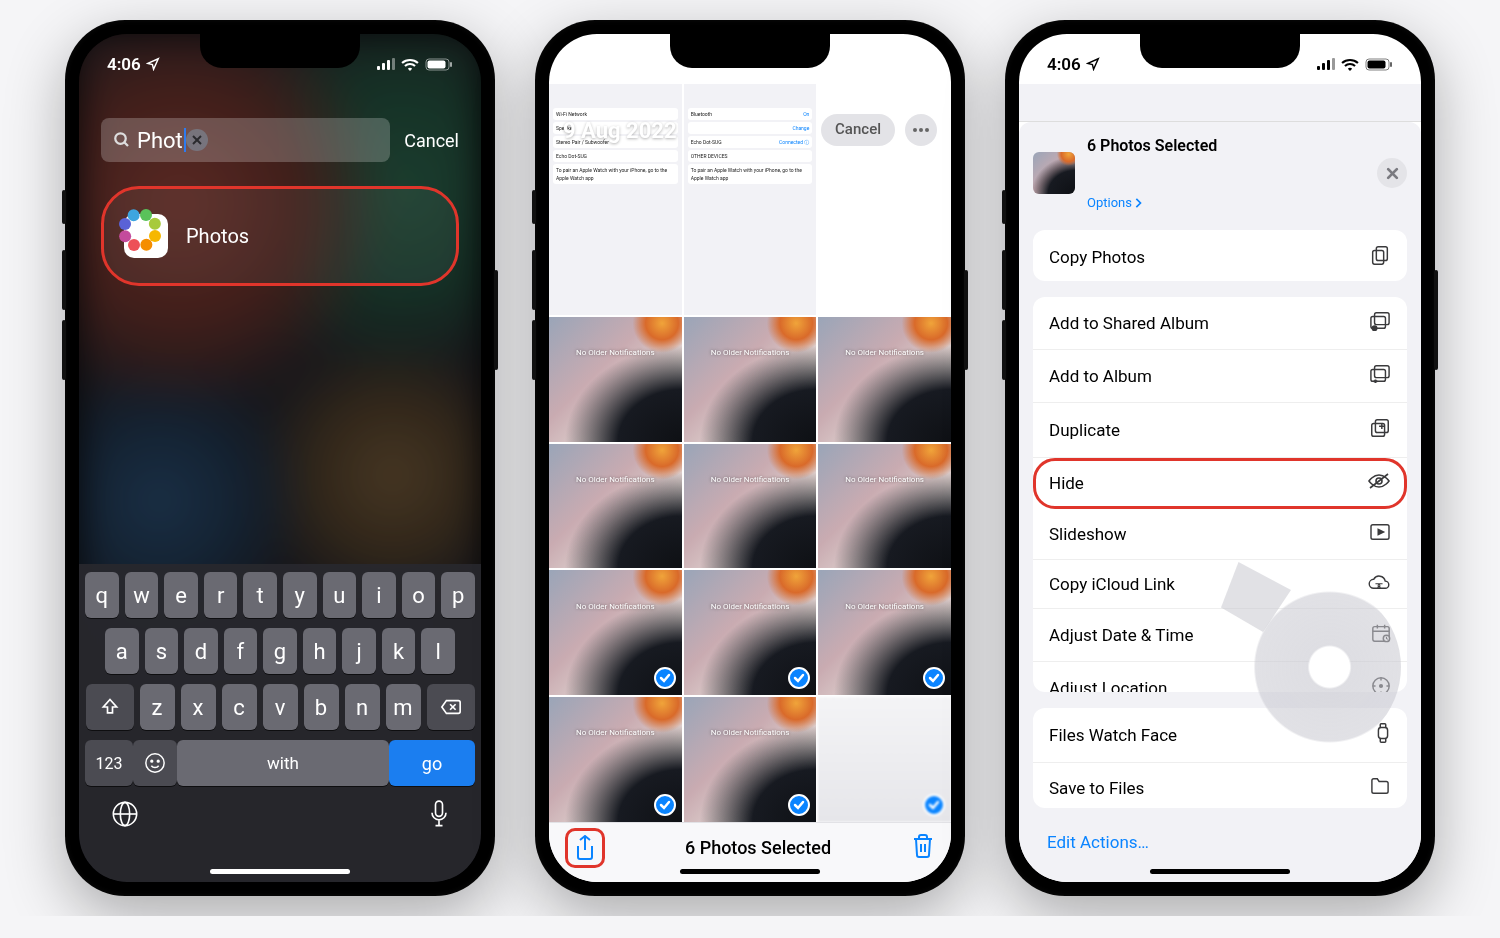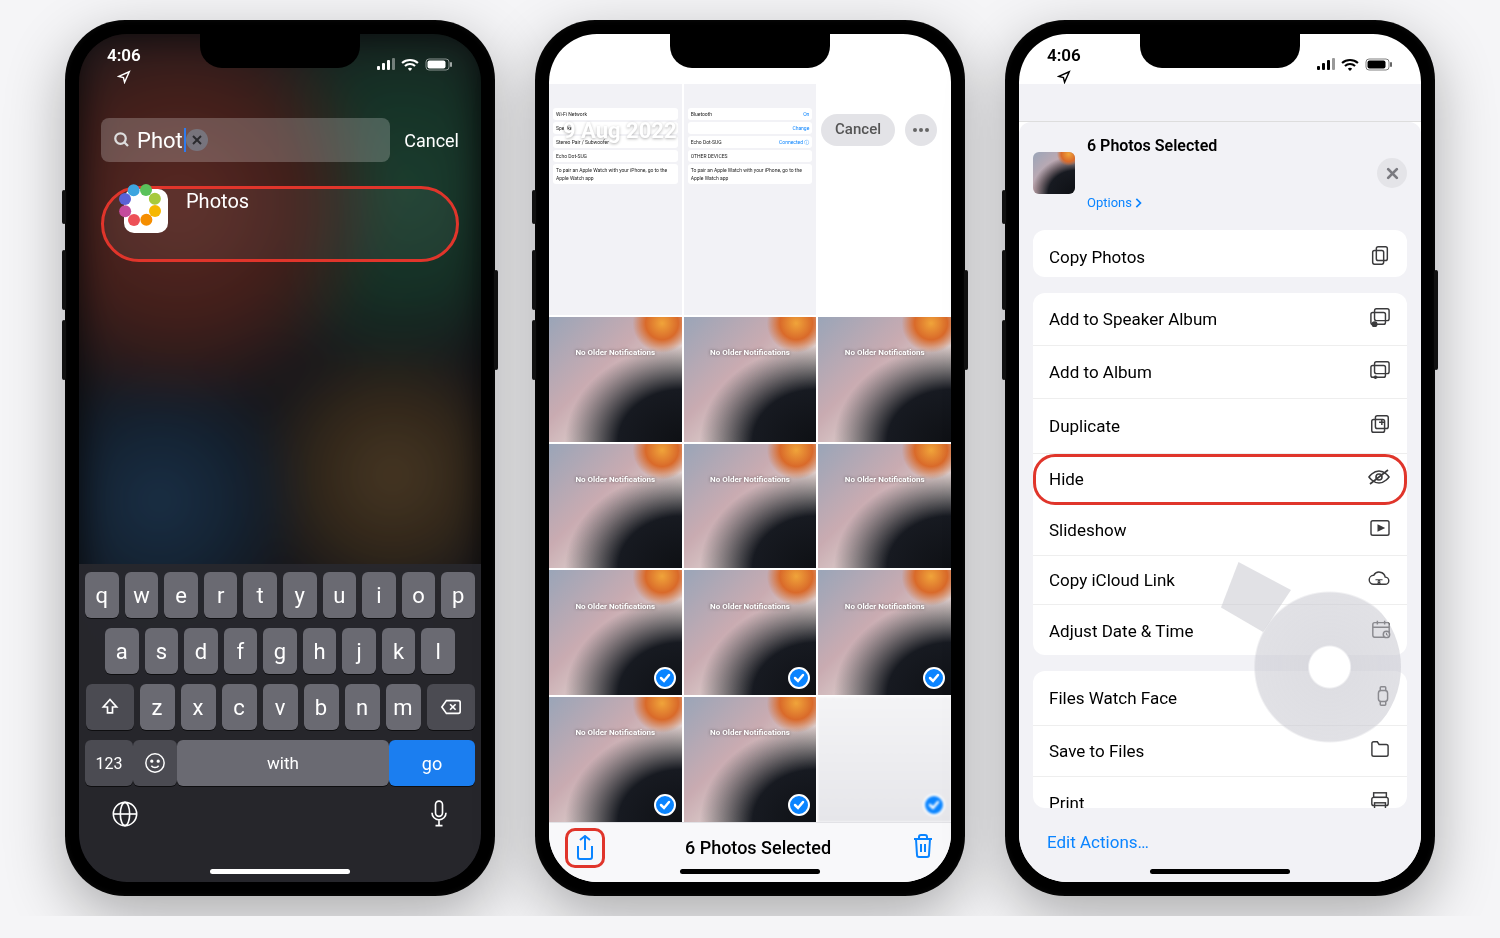--- a/index.html
+++ b/index.html
@@ -41,21 +41,21 @@
     z-index: 100;
   }
   .status-bar {
     position: absolute; top: 0; left: 0; right: 0;
     height: 48px;
     display: flex; justify-content: space-between; align-items: center;
     padding: 12px 28px 0;
     font-size: 17px; font-weight: 600;
     z-index: 90;
   }
-  .status-bar .left { display:flex; align-items:center; gap:5px;flex-direction:column;}
+  .status-bar .left { display:flex; align-items:center; gap:5px;}
   .status-icons { display:flex; gap:6px; align-items:center; }
   .status-icons svg { display:block; }
   .home-indicator {
     position: absolute; bottom: 8px; left: 50%; transform: translateX(-50%);
     width: 140px; height: 5px; border-radius: 3px; background: #000;
     z-index: 200;
   }
   
   .p1-bg {
     position:absolute; inset:0;
@@ -80,23 +80,23 @@
   }
   .cursor { display:inline-block; width:2px; height:24px; background:#2d7bf0; margin-left:1px; vertical-align:middle;}
   .p1-clear {
     width:22px; height:22px; border-radius:50%;
     background: rgba(120,120,130,.9);
     display:flex; align-items:center; justify-content:center;
   }
   .p1-cancel { color:#fff; font-size:18px; }
   .p1-result {
     position:absolute; top:152px; left:22px; right:22px;
-    height:76px; border-radius:38px;
+    height:100px; border-radius:38px;
     border:3px solid #e0352b;
-    display:flex; align-items:flex-start; gap:18px; padding:0 20px;
+    display:flex; align-items:center; gap:18px; padding:0 20px;
     color:#fff; font-size:20px;
     background: rgba(255,255,255,.05);
   }
   .photos-icon {
     width:44px; height:44px; border-radius:10px; background:#fff;
     display:flex; align-items:center; justify-content:center;
   }
   .photos-flower {
     width:30px; height:30px; position:relative;
   }
@@ -163,21 +163,21 @@
   .thumb { position:relative; overflow:hidden; background:#f2f2f6;}
   .thumb .bg-wall {
     position:absolute; inset:0;
     background:
       radial-gradient(circle at 85% 5%, #f0a43a 0%, #d96a2a 10%, transparent 18%),
       radial-gradient(ellipse 160% 140% at 100% 100%, #0e1014 0%, #171a21 30%, transparent 55%),
       linear-gradient(135deg, #9aa5b8 0%, #c9abb1 40%, #e2d7d3 70%, #efefef 100%);
   }
   .thumb .label {
     position:absolute; top:25%; left:0; right:0;
-    text-align:center; color:#fff; font-size:8px; font-weight:700;
+    text-align:center; color:#fff; font-size:8px; font-weight:400;
     text-shadow:0 0 3px rgba(0,0,0,.5);
   }
   .thumb.settings {
     background:#f2f2f6; font-size:6px; color:#333;
     padding:24px 4px 4px; line-height:1.6;
   }
   .thumb.settings .cell {
     background:#fff; border-radius:3px; padding:2px 3px; margin-bottom:2px;
     font-size:5px; color:#222; display:flex; justify-content:space-between;
   }
@@ -661,21 +661,21 @@
           <div class="p3-item">
             <span>Copy Photos</span>
             <span><svg width="22" height="22" viewBox="0 0 24 24" fill="none" stroke="currentColor" stroke-width="1.6">
                 <rect x="8" y="3" width="12" height="15" rx="2"></rect>
                 <rect x="4" y="7" width="12" height="15" rx="2"></rect>
               </svg></span>
           </div>
         </div>
       <div class="p3-list" id="g2">
           <div class="p3-item">
-            <span>Add to Speaker Album</span>
+            <span>Add to Shared Album</span>
             <span><svg width="22" height="20" viewBox="0 0 24 22" fill="none" stroke="currentColor" stroke-width="1.6">
                 <rect x="6" y="2" width="16" height="13" rx="2"></rect>
                 <rect x="2" y="6" width="16" height="13" rx="2"></rect>
                 <circle cx="6" cy="19" r="2.5" fill="currentColor"></circle>
               </svg></span>
           </div>
           <div class="p3-item">
             <span>Add to Album</span>
             <span><svg width="22" height="20" viewBox="0 0 24 22" fill="none" stroke="currentColor" stroke-width="1.6">
                 <rect x="6" y="2" width="16" height="13" rx="2"></rect>
@@ -745,27 +745,19 @@
                 <rect x="3" y="6" width="10" height="12" rx="3"></rect>
                 <path d="M5 6V3a1 1 0 011-1h4a1 1 0 011 1v3M5 18v3a1 1 0 001 1h4a1 1 0 001-1v-3"></path>
               </svg></span>
           </div>
           <div class="p3-item">
             <span>Save to Files</span>
             <span><svg width="22" height="18" viewBox="0 0 24 20" fill="none" stroke="currentColor" stroke-width="1.6">
                 <path d="M3 4a2 2 0 012-2h4l2 3h8a2 2 0 012 2v9a2 2 0 01-2 2H5a2 2 0 01-2-2V4z"></path>
               </svg></span>
           </div>
-          <div class="p3-item">
-            <span>Print</span>
-            <span><svg width="22" height="20" viewBox="0 0 24 22" fill="none" stroke="currentColor" stroke-width="1.6">
-                <rect x="5" y="2" width="14" height="5"></rect>
-                <rect x="3" y="7" width="18" height="9" rx="2"></rect>
-                <rect x="6" y="13" width="12" height="7"></rect>
-              </svg></span>
-          </div>
         </div>
       <div class="p3-edit">Edit Actions…</div>
       <div class="watermark"></div>
     </div>
     <div class="home-indicator"></div>
   </div>
 </div>
 
 </body></html>

